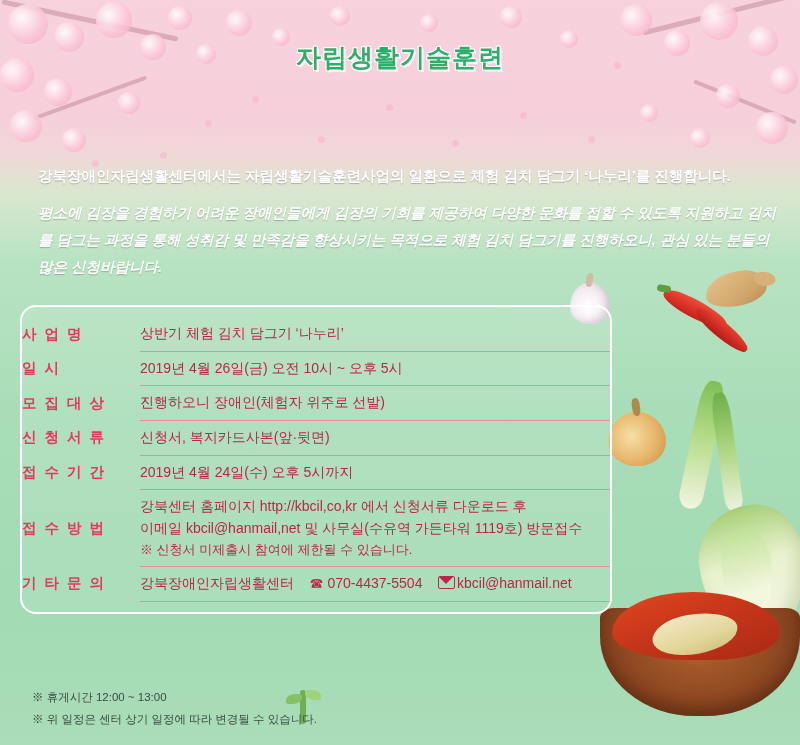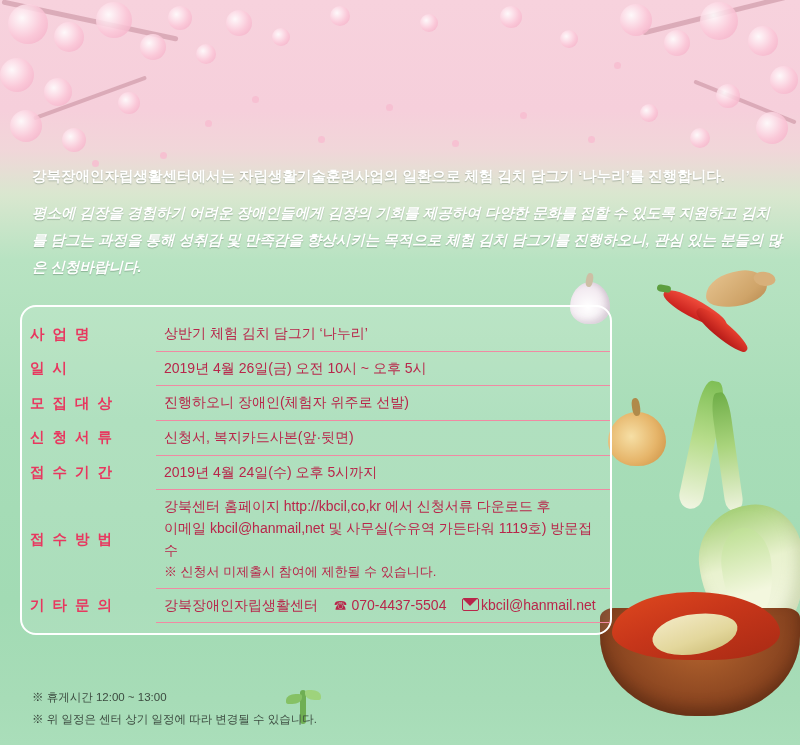--- a/index.html
+++ b/index.html
@@ -87,42 +87,42 @@
     left: 22px;
     top: 165px;
     width: 760px;
     z-index: 5;
     color: #ffffff;
     font-size: 14.5px;
     line-height: 1.55;
     font-weight: bold;
     text-shadow: 0 1px 1px rgba(60,90,70,.35);
   }
-  .intro p { margin: 0 0 13px 10px; }
+  .intro p { margin: 0 0 13px 16px; }
   .intro .p2 { line-height: 1.85; font-style: italic; }
   
   .card {
     position: absolute;
     left: 20px;
     top: 305px;
     width: 588px;
     border: 2px solid #ffffff;
     border-radius: 16px;
     background: rgba(255,255,255,0.10);
     padding: 10px 0 10px 0;
     z-index: 6;
   }
   table.info {
     width: 100%;
     border-collapse: collapse;
     table-layout: fixed;
   }
   table.info td {
     vertical-align: middle;
-    padding: 6px 8px;
+    padding: 6px 0;
   }
   td.label {
     width: 118px;
     padding-left: 24px;
     color: #e8375f;
     font-size: 14.5px;
     font-weight: bold;
     letter-spacing: 2px;
     white-space: nowrap;
   }
@@ -362,20 +362,21 @@
     <div class="petal-dot" style="left:386px; top:104px;"></div>
     <div class="petal-dot" style="left:452px; top:140px;"></div>
     <div class="petal-dot" style="left:520px; top:112px;"></div>
     <div class="petal-dot" style="left:588px; top:136px;"></div>
     <div class="petal-dot" style="left:614px; top:62px;"></div>
     <div class="petal-dot" style="left:160px; top:152px;"></div>
     <div class="petal-dot" style="left:92px;  top:160px;"></div>
   </div>
 
   <div class="header">
+    <div class="title-main">자립생활기술훈련</div>
   </div>
 
   <div class="intro">
     <p class="p1">강북장애인자립생활센터에서는 자립생활기술훈련사업의 일환으로 체험 김치 담그기 ‘나누리’를 진행합니다.</p>
     <p class="p2">평소에 김장을 경험하기 어려운 장애인들에게 김장의 기회를 제공하여 다양한 문화를 접할 수 있도록 지원하고 김치를 담그는 과정을 통해 성취감 및 만족감을 향상시키는 목적으로 체험 김치 담그기를 진행하오니, 관심 있는 분들의 많은 신청바랍니다.</p>
   </div>
 
   <div class="veg garlic"></div>
   <div class="veg ginger"></div>
   <div class="veg chili1"></div>

